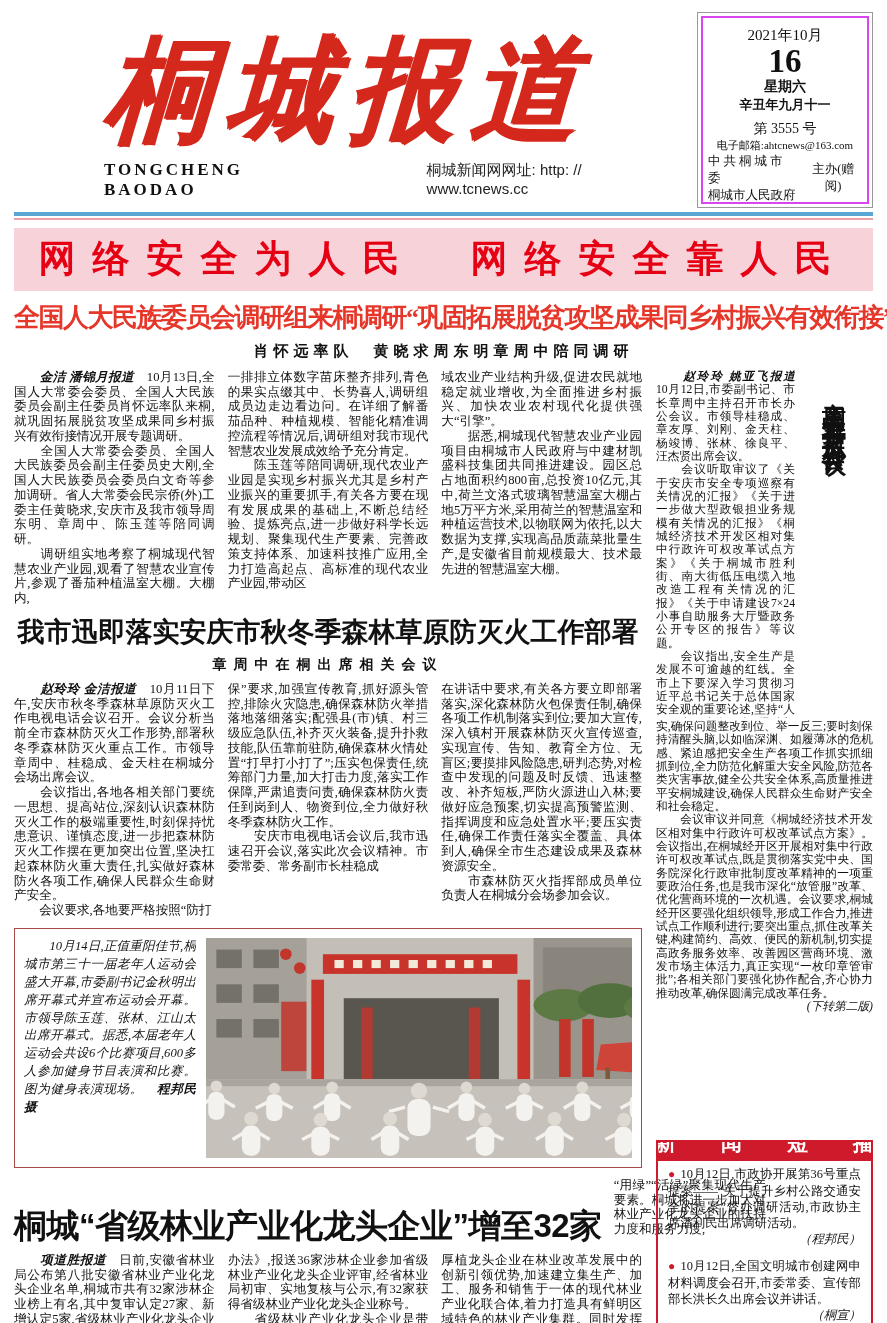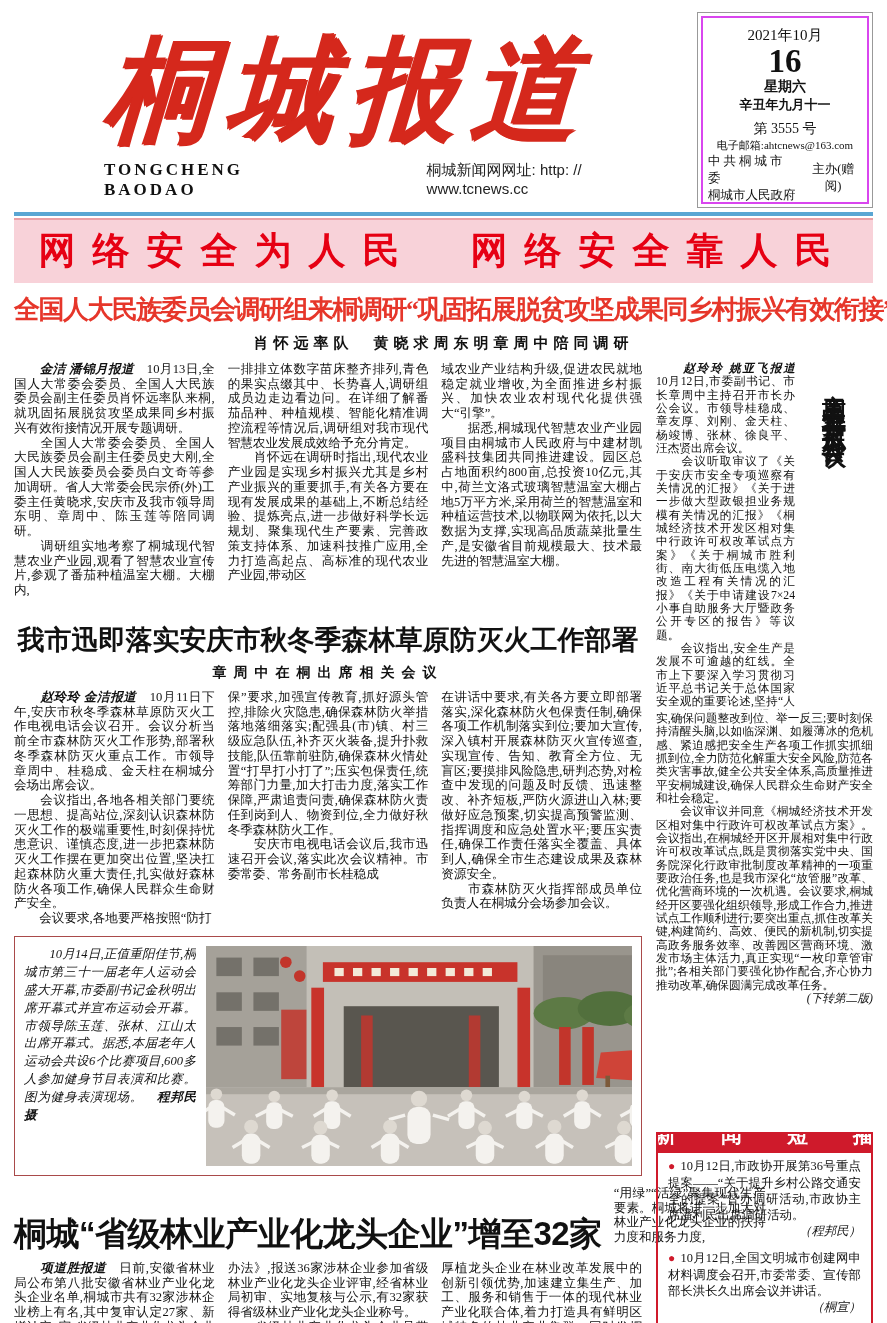--- a/index.html
+++ b/index.html
@@ -24,37 +24,37 @@
   .ib-lunar{font-family:"Liberation Sans","DejaVu Sans",sans-serif;font-weight:bold;font-size:13px;}
   .ib-issue{font-size:14px;margin-top:6px;}
   .ib-email{font-size:11px;}
   .ib-orgs{display:flex;align-items:center;gap:4px;width:100%;justify-content:center;}
   .ib-orgcol{font-size:12.5px;text-align:left;line-height:1.35;}
   .ib-orgcol .sp{letter-spacing:3px;}
   .ib-host{font-size:12.5px;}
   
   .rule-blue{height:4px;background:#5aa6d3;margin-top:2px;}
   .rule-red{height:2px;background:#e9a0a6;margin-top:2px;}
-  .banner{background:#f8d2d9;color:#e60013;text-align:center;
+  .banner{margin-top:8px;background:#f8d2d9;color:#e60013;text-align:center;
         font-family:"Liberation Sans","DejaVu Sans",sans-serif;font-weight:bold;
         font-size:37px;letter-spacing:17px;padding:6px 0 7px;white-space:nowrap;overflow:hidden;}
   .lead-headline{color:#e6362a;font-weight:bold;font-size:26px;letter-spacing:-1.5px;
         text-align:center;margin-top:9px;white-space:nowrap;}
   .lead-subhead{font-weight:bold;font-size:15px;letter-spacing:5px;text-align:center;margin-top:7px;}
   
   .content{display:flex;gap:14px;margin-top:9px;height:1002px;}
   .left{width:628px;flex:none;display:flex;flex-direction:column;}
   .right{flex:1;display:flex;flex-direction:column;overflow:hidden;}
   .cols{display:flex;gap:13px;}
   .col{flex:1;margin:0;text-align:justify;font-size:12.6px;line-height:1.17;white-space:pre-wrap;overflow:hidden;}
   .byline{font-style:italic;font-weight:bold;}
   .lead-cols{height:234px;}
   
   .mid-head{font-family:"Liberation Sans","DejaVu Sans",sans-serif;font-weight:bold;
-        font-size:27px;text-align:center;margin-top:26px;white-space:nowrap;}
+        font-size:27px;text-align:center;margin-top:10px;white-space:nowrap;}
   .mid-sub{font-weight:bold;font-size:14px;letter-spacing:7px;text-align:center;margin:6px 0 8px;}
   .fire-cols{height:238px;}
   
   .photo-box{border:1px solid #a94a4a;margin-top:8px;padding:9px;display:flex;gap:10px;height:240px;box-sizing:border-box;}
   .caption{width:172px;flex:none;margin:0;font-style:italic;font-size:12.6px;line-height:1.42;
         text-align:justify;white-space:pre-wrap;overflow:hidden;}
   .credit{font-weight:bold;margin-left:14px;}
   .photo{flex:1;background:#b6b2ab;overflow:hidden;}
   .photo svg{display:block;width:100%;height:100%;}
   
@@ -123,21 +123,21 @@
 
   <div class="content">
 
     <div class="left">
 
       <div class="cols lead-cols">
         <p class="col"><span class="byline">　　金洁 潘锦月报道　</span><span>10月13日,全国人大常委会委员、全国人大民族委员会副主任委员肖怀远率队来桐,就巩固拓展脱贫攻坚成果同乡村振兴有效衔接情况开展专题调研。
 　　全国人大常委会委员、全国人大民族委员会副主任委员史大刚,全国人大民族委员会委员白文奇等参加调研。省人大常委会民宗侨(外)工委主任黄晓求,安庆市及我市领导周东明、章周中、陈玉莲等陪同调研。
 　　调研组实地考察了桐城现代智慧农业产业园,观看了智慧农业宣传片,参观了番茄种植温室大棚。大棚内,</span></p>
         <p class="col">一排排立体数字苗床整齐排列,青色的果实点缀其中、长势喜人,调研组成员边走边看边问。在详细了解番茄品种、种植规模、智能化精准调控流程等情况后,调研组对我市现代智慧农业发展成效给予充分肯定。
-　　肖怀远在调研时指出,现代农业产业园是实现乡村振兴尤其是乡村产业振兴的重要抓手,有关各方要在现有发展成果的基础上,不断总结经验、提炼亮点,进一步做好科学长远规划、聚集现代生产要素、完善政策支持体系、加速科技推广应用,全力打造高起点、高标准的现代农业产业园,带动区</p>
+　　陈玉莲等陪同调研,现代农业产业园是实现乡村振兴尤其是乡村产业振兴的重要抓手,有关各方要在现有发展成果的基础上,不断总结经验、提炼亮点,进一步做好科学长远规划、聚集现代生产要素、完善政策支持体系、加速科技推广应用,全力打造高起点、高标准的现代农业产业园,带动区</p>
         <p class="col">域农业产业结构升级,促进农民就地稳定就业增收,为全面推进乡村振兴、加快农业农村现代化提供强大“引擎”。
 　　据悉,桐城现代智慧农业产业园项目由桐城市人民政府与中建材凯盛科技集团共同推进建设。园区总占地面积约800亩,总投资10亿元,其中,荷兰文洛式玻璃智慧温室大棚占地5万平方米,采用荷兰的智慧温室和种植运营技术,以物联网为依托,以大数据为支撑,实现高品质蔬菜批量生产,是安徽省目前规模最大、技术最先进的智慧温室大棚。</p>
       </div>
 
       <div class="mid-head">我市迅即落实安庆市秋冬季森林草原防灭火工作部署</div>
       <div class="mid-sub">章周中在桐出席相关会议</div>
       <div class="cols fire-cols">
         <p class="col"><span class="byline">　　赵玲玲 金洁报道　</span><span>10月11日下午,安庆市秋冬季森林草原防灭火工作电视电话会议召开。会议分析当前全市森林防灭火工作形势,部署秋冬季森林防灭火重点工作。市领导章周中、桂稳成、金天柱在桐城分会场出席会议。
 　　会议指出,各地各相关部门要统一思想、提高站位,深刻认识森林防灭火工作的极端重要性,时刻保持忧患意识、谨慎态度,进一步把森林防灭火工作摆在更加突出位置,坚决扛起森林防火重大责任,扎实做好森林防火各项工作,确保人民群众生命财产安全。
 　　会议要求,各地要严格按照“防打</span></p>

